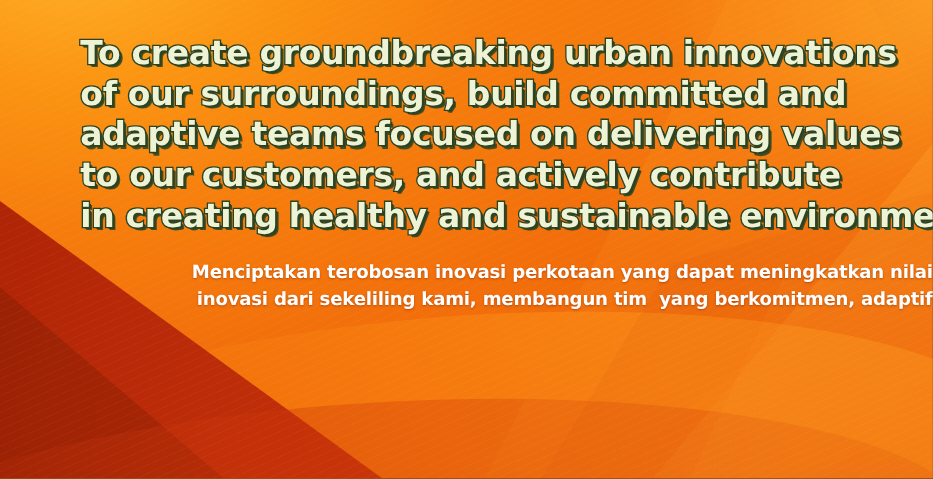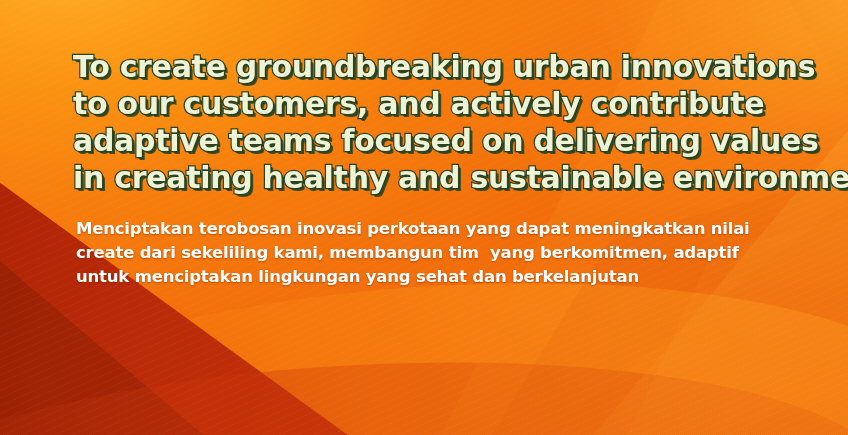--- a/index.html
+++ b/index.html
@@ -115,21 +115,21 @@
     opacity: 0.9;
   }
   .bg-vignette {
     background: radial-gradient(130% 120% at 50% 40%, rgba(0,0,0,0) 55%, rgba(120,25,0,0.18) 100%);
   }
 
   
   .content {
     position: absolute;
     inset: 0;
-    padding: 48px 0 0 73px;
+    padding: 30px 0 0 73px;
     box-sizing: border-box;
   }
 
   .headline {
     margin: 0;
     padding: 0;
     list-style: none;
   }
   .headline li {
     font-family: "DejaVu Sans", sans-serif;
@@ -153,20 +153,21 @@
   }
   .subtitle li {
     font-family: "DejaVu Sans", sans-serif;
     font-weight: bold;
     font-size: 16.5px;
     line-height: 24px;
     letter-spacing: -0.2px;
     color: #ffffff;
     white-space: pre;
     text-shadow: 0 1px 2px rgba(120,28,0,0.45);
+    text-align: right;
   }
 </style>
 </head>
 <body>
 
 <div id="slide">
 
   <div class="bg-layer bg-base"></div>
   <div class="bg-layer bg-bloom-tr"></div>
   <div class="bg-layer bg-swoosh"></div>
@@ -178,25 +179,25 @@
   <div class="bg-layer facet facet-c"></div>
   <div class="bg-layer facet facet-d"></div>
   <div class="bg-layer facet facet-e"></div>
   <div class="bg-layer bg-streaks"></div>
   <div class="bg-layer bg-vignette"></div>
 
   <div class="content">
 
     <ul class="headline">
       <li>To create groundbreaking urban innovations</li>
+      <li>of our surroundings, build committed and</li>
+      <li>adaptive teams focused on delivering values</li>
       <li>to our customers, and actively contribute</li>
-      <li>adaptive teams focused on delivering values</li>
       <li>in creating healthy and sustainable environment</li>
     </ul>
 
     <ul class="subtitle">
       <li>Menciptakan terobosan inovasi perkotaan yang dapat meningkatkan nilai</li>
-      <li>create dari sekeliling kami, membangun tim  yang berkomitmen, adaptif</li>
-      <li>untuk menciptakan lingkungan yang sehat dan berkelanjutan</li>
+      <li>inovasi dari sekeliling kami, membangun tim  yang berkomitmen, adaptif</li>
     </ul>
 
   </div>
 </div>
 
 </body></html>

